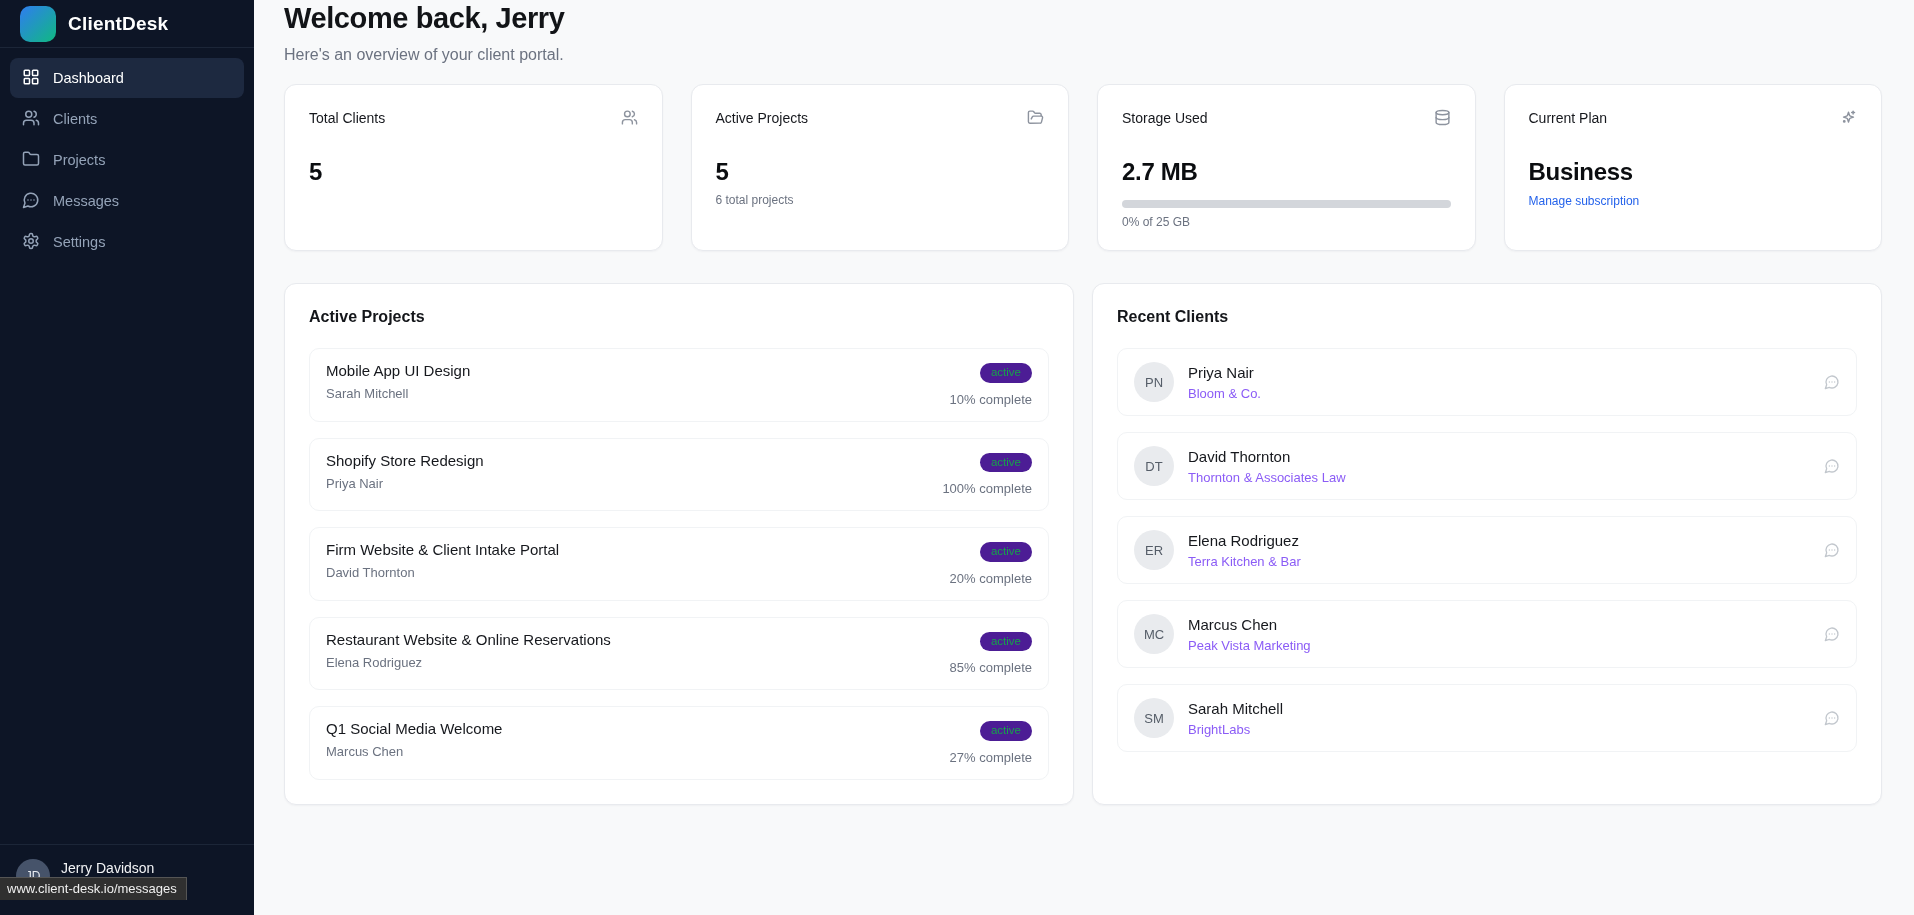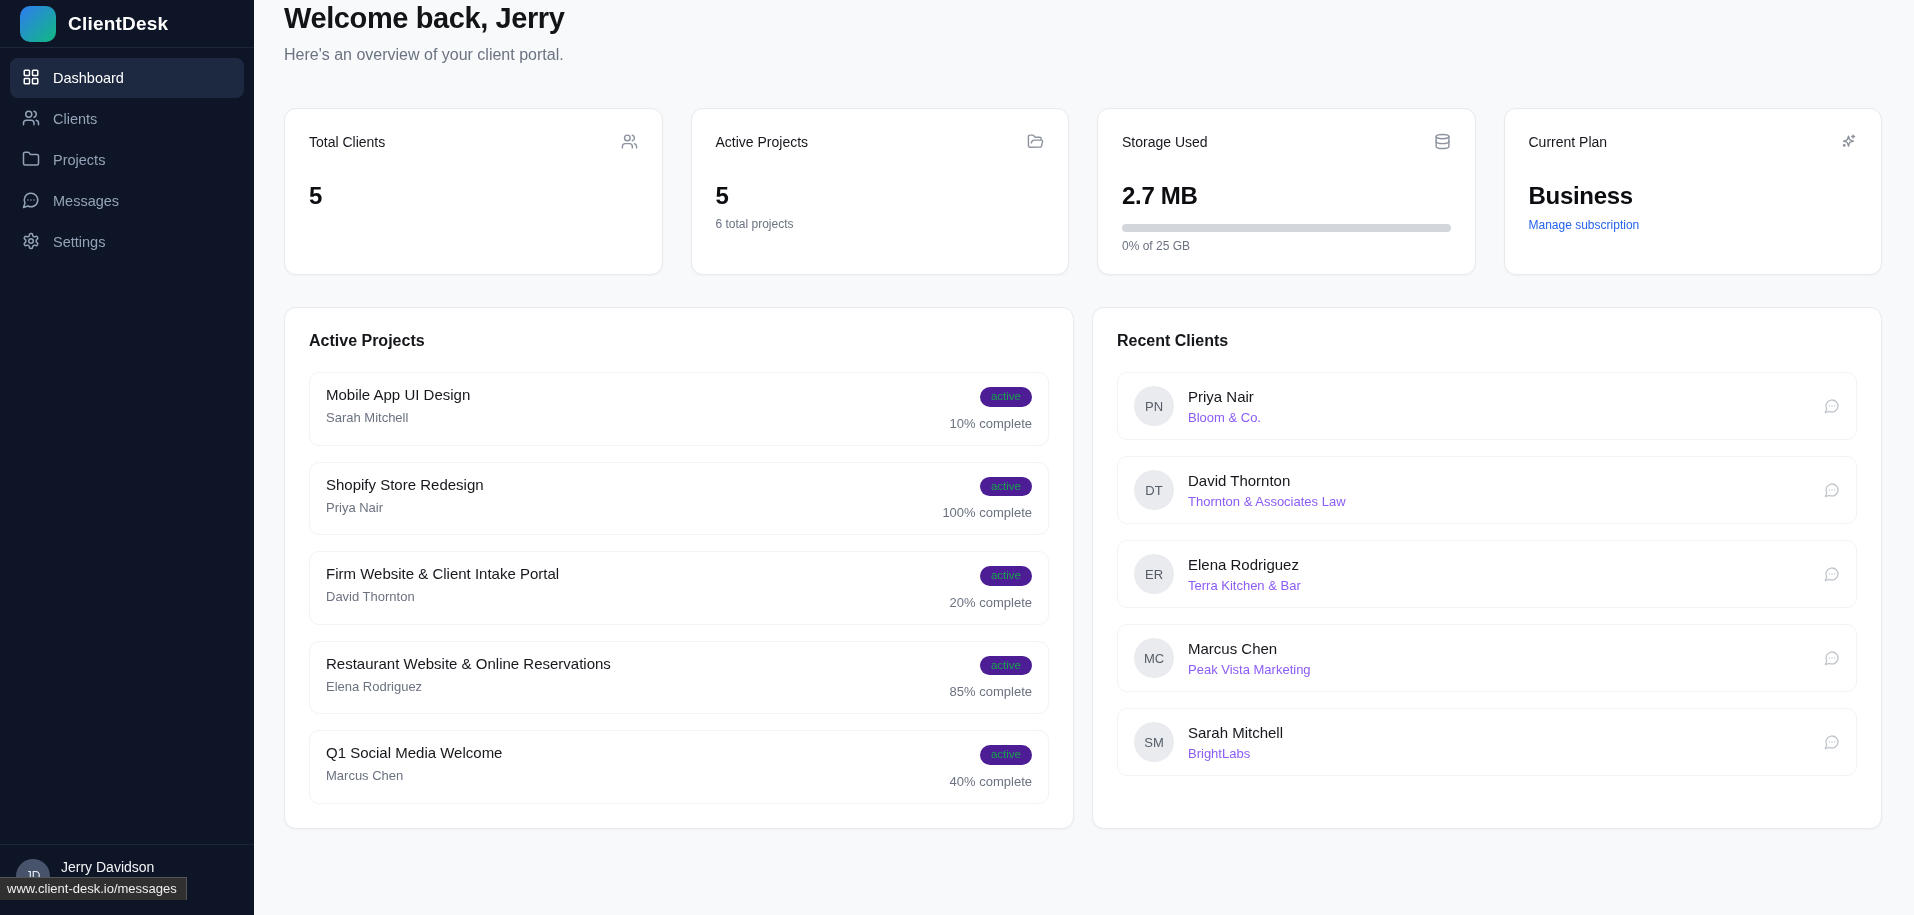--- a/index.html
+++ b/index.html
@@ -28,21 +28,21 @@
   .nav-item {
     display:flex; align-items:center; gap:13px;
     padding:10px 12px; border-radius:8px; height:40px;
     color:#94a3b8; font-size:14.5px; cursor:pointer;
   }
   .nav-item svg { width:18px; height:18px; flex:none; }
   .nav-item.active { background:#1d2940; color:#ffffff; }
   .sidebar-user {
     position:absolute; left:0; right:0; bottom:0;
     border-top:1px solid #1c2638;
-    display:flex; align-items:flex-start; gap:11px;
+    display:flex; align-items:flex-end; gap:11px;
     padding:14px 16px 22px 16px;
   }
   .user-avatar {
     width:34px; height:34px; border-radius:50%;
     background:#46536a; color:#e8ecf2; font-size:12px; font-weight:500;
     display:flex; align-items:center; justify-content:center; flex:none;
   }
   .user-name { font-size:14px; color:#f3f4f6; font-weight:500; }
   .user-email { font-size:12px; color:#8b98ab; margin-top:3px; }
   
@@ -50,21 +50,21 @@
     position:fixed; left:0; bottom:15px; z-index:50;
     background:#303030; color:#efefef;
     border:1px solid #555555; border-left:none; border-bottom:none;
     font-size:13px; padding:3px 9px 4px 7px; white-space:nowrap;
   }
   
   .main { flex:1; padding:2px 32px 0 30px; overflow:hidden; }
   .page-title { font-size:29px; font-weight:800; color:#121417; letter-spacing:-.4px; }
   .page-subtitle { font-size:16px; color:#6b7280; margin-top:11px; }
   
-  .stats { display:grid; grid-template-columns:repeat(4,1fr); gap:28px; margin-top:44px; }
+  .stats { display:grid; grid-template-columns:repeat(4,1fr); gap:28px; margin-top:20px; }
   .card {
     background:#ffffff; border:1px solid #e8eaee; border-radius:12px;
     box-shadow:0 1px 2px rgba(16,24,40,.04);
   }
   .stat-card { height:167px; padding:24px; position:relative; }
   .stat-head { display:flex; align-items:center; justify-content:space-between; }
   .stat-label { font-size:14px; font-weight:500; color:#16181d; }
   .stat-icon { color:#8d939e; }
   .stat-icon svg { width:17px; height:17px; display:block; }
   .stat-value { font-size:24px; font-weight:800; color:#0b0d10; margin-top:32px; letter-spacing:-.3px; }
@@ -299,21 +299,21 @@
           </div>
         </div>
 
         <div class="project-row">
           <div>
             <div class="project-name">Q1 Social Media Welcome</div>
             <div class="project-client">Marcus Chen</div>
           </div>
           <div class="project-right">
             <span class="status-badge">active</span>
-            <div class="project-progress">40% complete</div>
+            <div class="project-progress">27% complete</div>
           </div>
         </div>
 
       </div>
     </div>
 
     <div class="card panel">
       <div class="panel-title">Recent Clients</div>
       <div class="panel-body">
 

